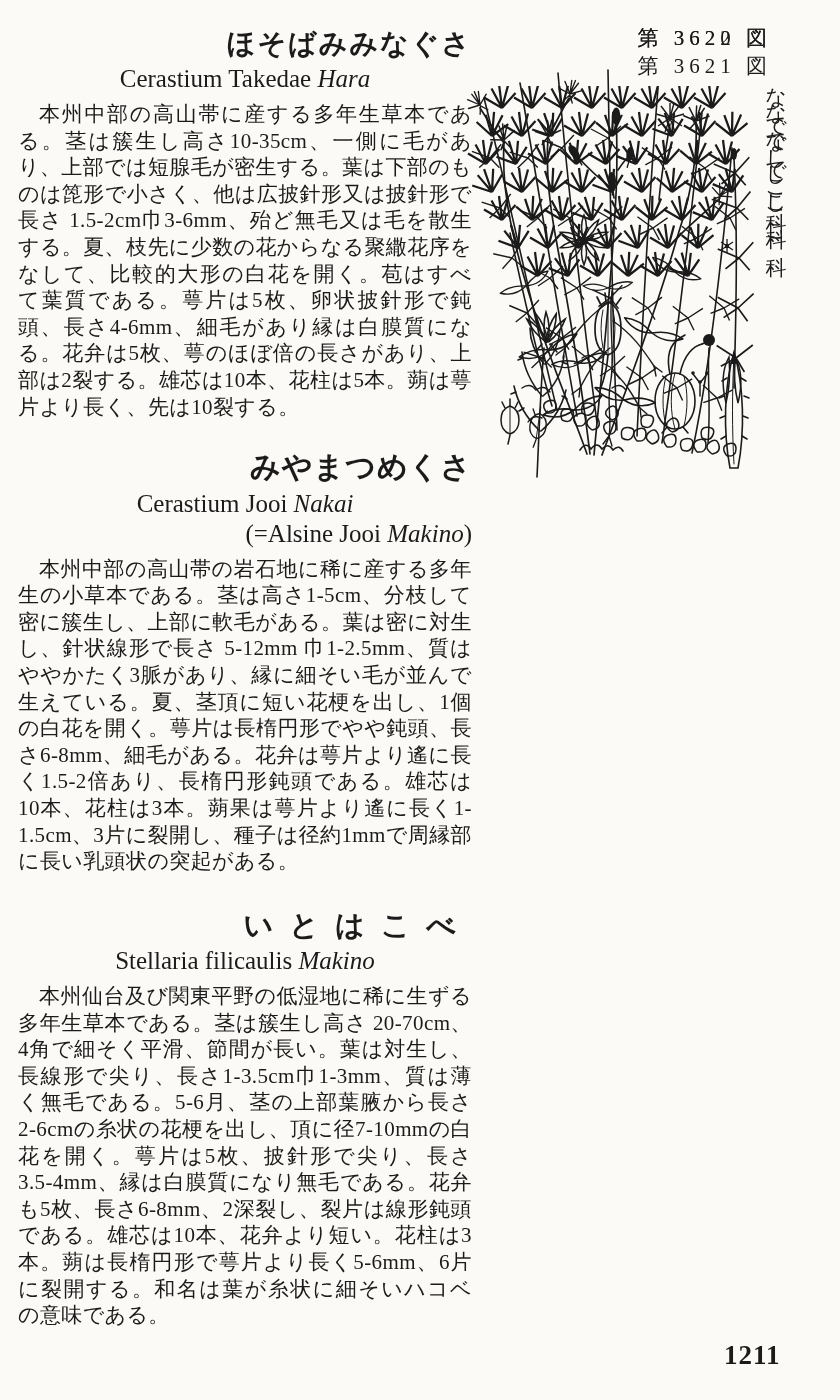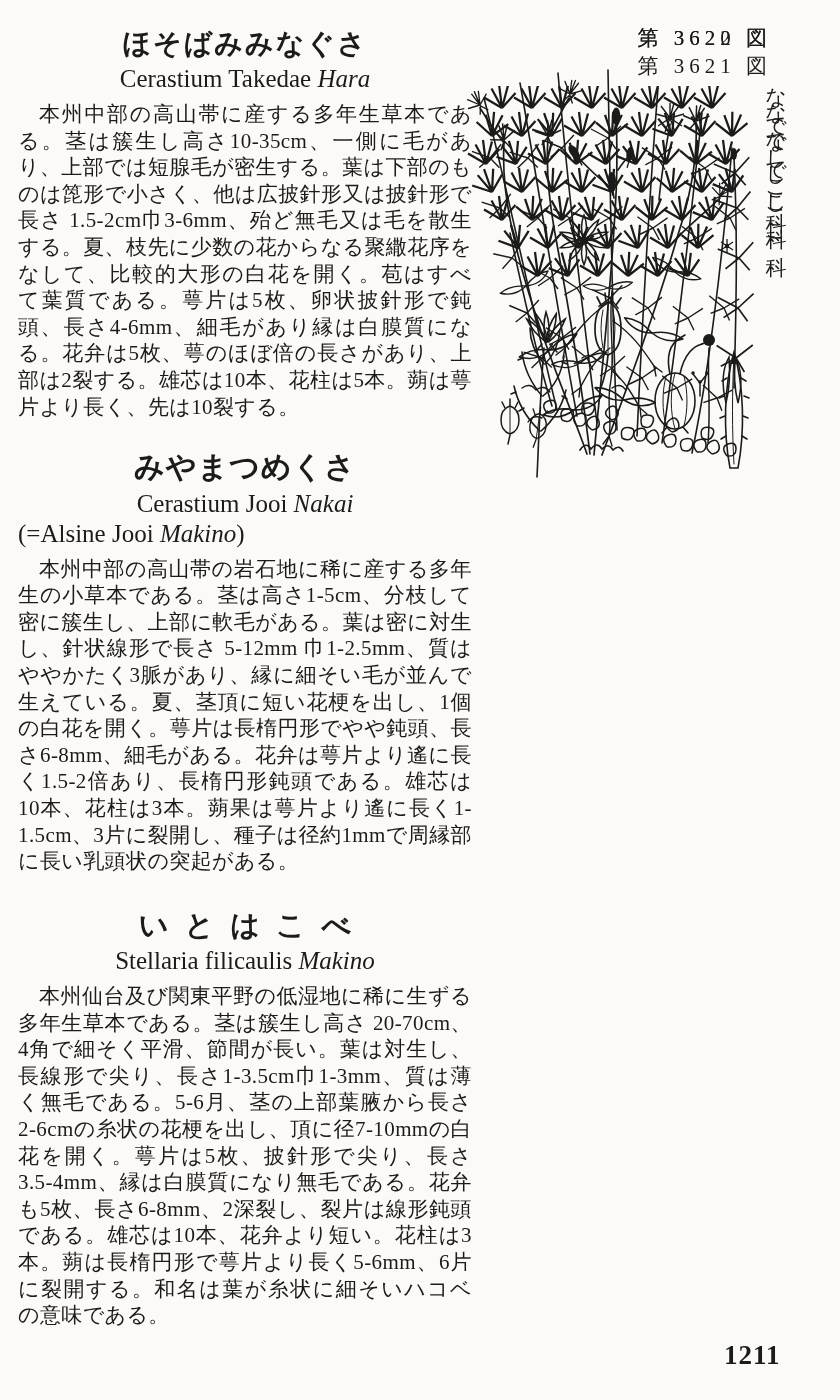--- a/index.html
+++ b/index.html
@@ -3,27 +3,27 @@
 <meta charset="utf-8">
 <style>
   html,body{margin:0;padding:0;width:840px;height:1400px;overflow:hidden;}
   body{
     background:#fbfaf6;
     color:#1b1b1b;
     font-family:"Liberation Serif","DejaVu Serif",serif;
     position:relative;
   }
   .text-col{position:absolute;left:18px;top:26px;width:454px;}
-  .entry-title{text-align:center;font-weight:bold;line-height:1.25;}
+  .entry-title{text-align:right;font-weight:bold;line-height:1.25;}
   .t1{font-size:28px;letter-spacing:2px;}
   .t2{font-size:30px;letter-spacing:1px;margin-top:28px;}
   .t3{font-size:29px;letter-spacing:16px;padding-left:16px;margin-top:32px;}
   .latin{text-align:center;font-size:25px;line-height:1.2;margin-top:3px;}
   .latin em{font-style:italic;}
-  .syn{text-align:left;font-size:25px;line-height:1.2;}
+  .syn{text-align:right;font-size:25px;line-height:1.2;}
   .body-text{
     margin-top:7px;font-size:21px;line-height:26.6px;
     text-align:justify;text-align-last:left;text-indent:21px;letter-spacing:0.4px;
   }
   .fig-col{position:absolute;left:462px;top:24px;width:378px;}
   .fig{position:absolute;left:0;width:310px;}
   #fig1{top:0;} #fig2{top:438;margin-top:28px;} #fig3{top:872;}
   .fig-caption{text-align:right;font-size:21px;letter-spacing:5px;white-space:nowrap;}
   .fig svg{display:block;margin-top:6px;}
   .family{

